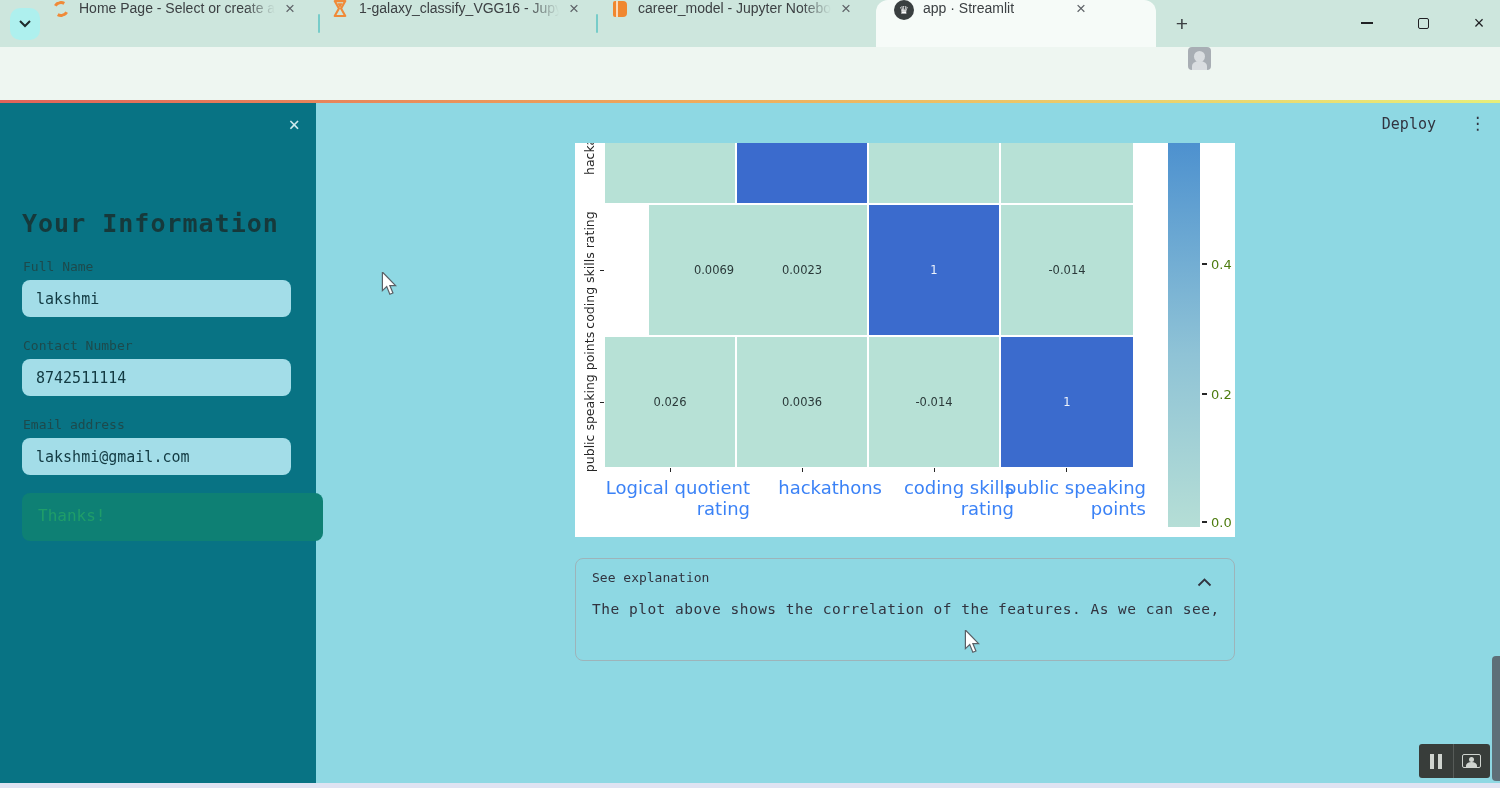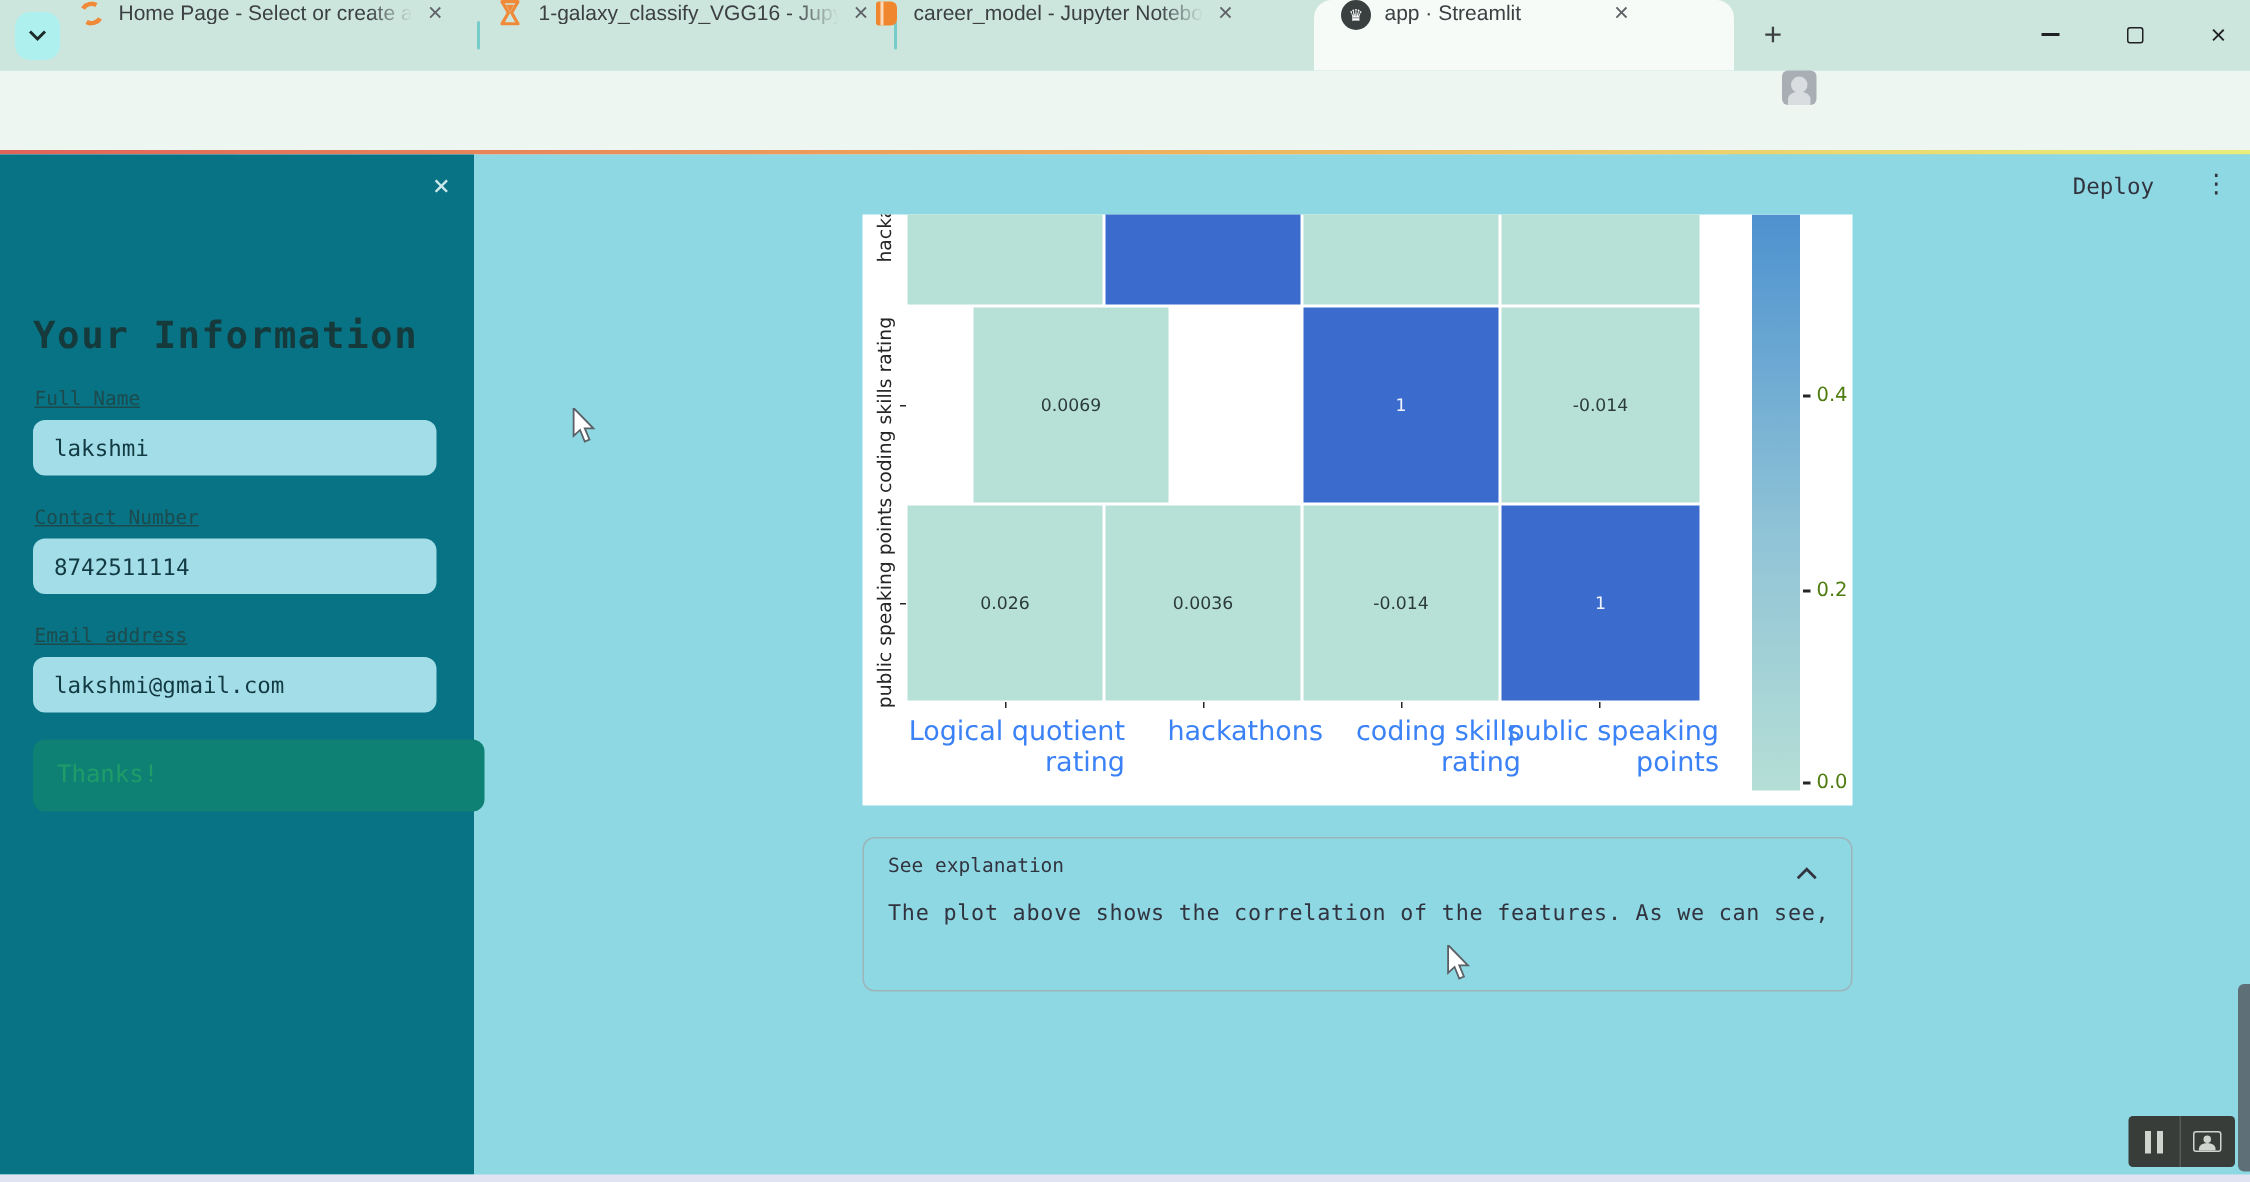--- a/index.html
+++ b/index.html
@@ -46,21 +46,21 @@
   #ok-badge { position:absolute; left:1420px; top:64px; width:27px; height:15px; background:#e54a3c; border-radius:3px; color:#fff; font-size:6px; font-weight:bold; display:flex; align-items:center; justify-content:center; letter-spacing:1px; }
   #menu-dots { position:absolute; left:1467px; top:58px; font-size:18px; color:#3c4043; font-family:"DejaVu Sans",sans-serif; }
 
   #decoration { position:absolute; left:0; top:100px; width:1500px; height:3px; background:linear-gradient(90deg,#e0635a,#efa95b 45%,#e8ee79); }
 
   
   #app { position:absolute; left:0; top:103px; width:1500px; height:680px; background:#8ed8e3; }
   #sidebar { position:absolute; left:0; top:0; width:316px; height:680px; background:#087384; font-family:"DejaVu Sans Mono","Liberation Mono",monospace; }
   #sb-close { position:absolute; right:16px; top:12px; font-size:19px; color:#cfe9ec; line-height:1; }
   #sb-title { position:absolute; left:22px; top:106px; font-size:25px; font-weight:bold; color:#16393b; letter-spacing:1px; }
-  .sb-label { position:absolute; left:23px; font-size:13px; color:#1d4a4c;text-decoration:underline; }
+  .sb-label { position:absolute; left:23px; font-size:13px; color:#1d4a4c; }
   .sb-input { position:absolute; left:22px; width:269px; height:37px; border:none; border-radius:8px; background:#a3dde8; color:#123a42; font-family:"DejaVu Sans Mono","Liberation Mono",monospace; font-size:15px; padding:0 14px; outline:none; }
   #lbl-name { top:156px; } #inp-name { top:177px; }
   #lbl-phone { top:235px; } #inp-phone { top:256px; }
   #lbl-email { top:314px; } #inp-email { top:335px; }
   #sb-success { position:absolute; left:22px; top:390px; width:301px; height:48px; border-radius:8px; background:#0e8074; }
   #sb-success span { position:absolute; left:16px; top:13px; font-size:16px; color:rgba(45,180,96,0.55); }
 
   #app-header { position:absolute; left:316px; top:0; width:1184px; height:40px; }
   #deploy-btn { position:absolute; right:64px; top:12px; font-size:15px; color:#31333f; font-family:"DejaVu Sans Mono","Liberation Mono",monospace; }
   #app-menu { position:absolute; right:14px; top:10px; font-size:17px; color:#31333f; font-family:"DejaVu Sans",sans-serif; }
@@ -123,21 +123,21 @@
         <svg width="16" height="17" viewBox="0 0 14 16">
             <path d="M2 1 h10 L8 8 L12 15 H2 L6 8 Z" fill="none" stroke="#f08a38" stroke-width="2" stroke-linejoin="round"></path>
             <path d="M4.5 3 h5 L7 7.5 Z" fill="#f08a38"></path>
           </svg>
       </span>
       <span class="t-title">1-galaxy_classify_VGG16 - Jupyt</span>
       <span class="t-close">×</span>
     </div>
     <div class="tab-sep" style="left:596px;"></div>
 
-    <div class="tab" style="left:582px; width:258px;">
+    <div class="tab" style="left:611px; width:258px;">
       <span class="favicon">
           <span class="book-icon" style="display:block;"></span>
         </span>
       <span class="t-title">career_model - Jupyter Notebo</span>
       <span class="t-close">×</span>
     </div>
 
     <div class="tab" id="tab-active" style="left:876px; width:280px; padding-left:18px;">
       <span class="favicon" style="width:20px;height:20px;">
           <span class="st-favicon">♛</span>
@@ -241,20 +241,21 @@
     </div>
 
     <div id="figure">
 
       <div class="cell cell-low" style="left:30px;  top:-70px; width:130px; height:130px;"></div>
       <div class="cell cell-high" style="left:162px; top:-70px; width:130px; height:130px;"></div>
       <div class="cell cell-low" style="left:294px; top:-70px; width:130px; height:130px;"></div>
       <div class="cell cell-low" style="left:426px; top:-70px; width:132px; height:130px;"></div>
 
       <div class="cell cell-low" style="left:30px;  top:62px; width:130px; height:130px;margin-left:44px;">0.0069</div>
+      <div class="cell cell-low" style="left:162px; top:62px; width:130px; height:130px;">0.0023</div>
       <div class="cell cell-high" style="left:294px; top:62px; width:130px; height:130px;">1</div>
       <div class="cell cell-low" style="left:426px; top:62px; width:132px; height:130px;">-0.014</div>
 
       <div class="cell cell-low" style="left:30px;  top:194px; width:130px; height:130px;">0.026</div>
       <div class="cell cell-low" style="left:162px; top:194px; width:130px; height:130px;">0.0036</div>
       <div class="cell cell-low" style="left:294px; top:194px; width:130px; height:130px;">-0.014</div>
       <div class="cell cell-high" style="left:426px; top:194px; width:132px; height:130px;">1</div>
 
       <div class="ylab" style="left:14px; top:-4px;">hackathons</div>
       <div class="ylab" style="left:14px; top:127px;">coding skills rating</div>

